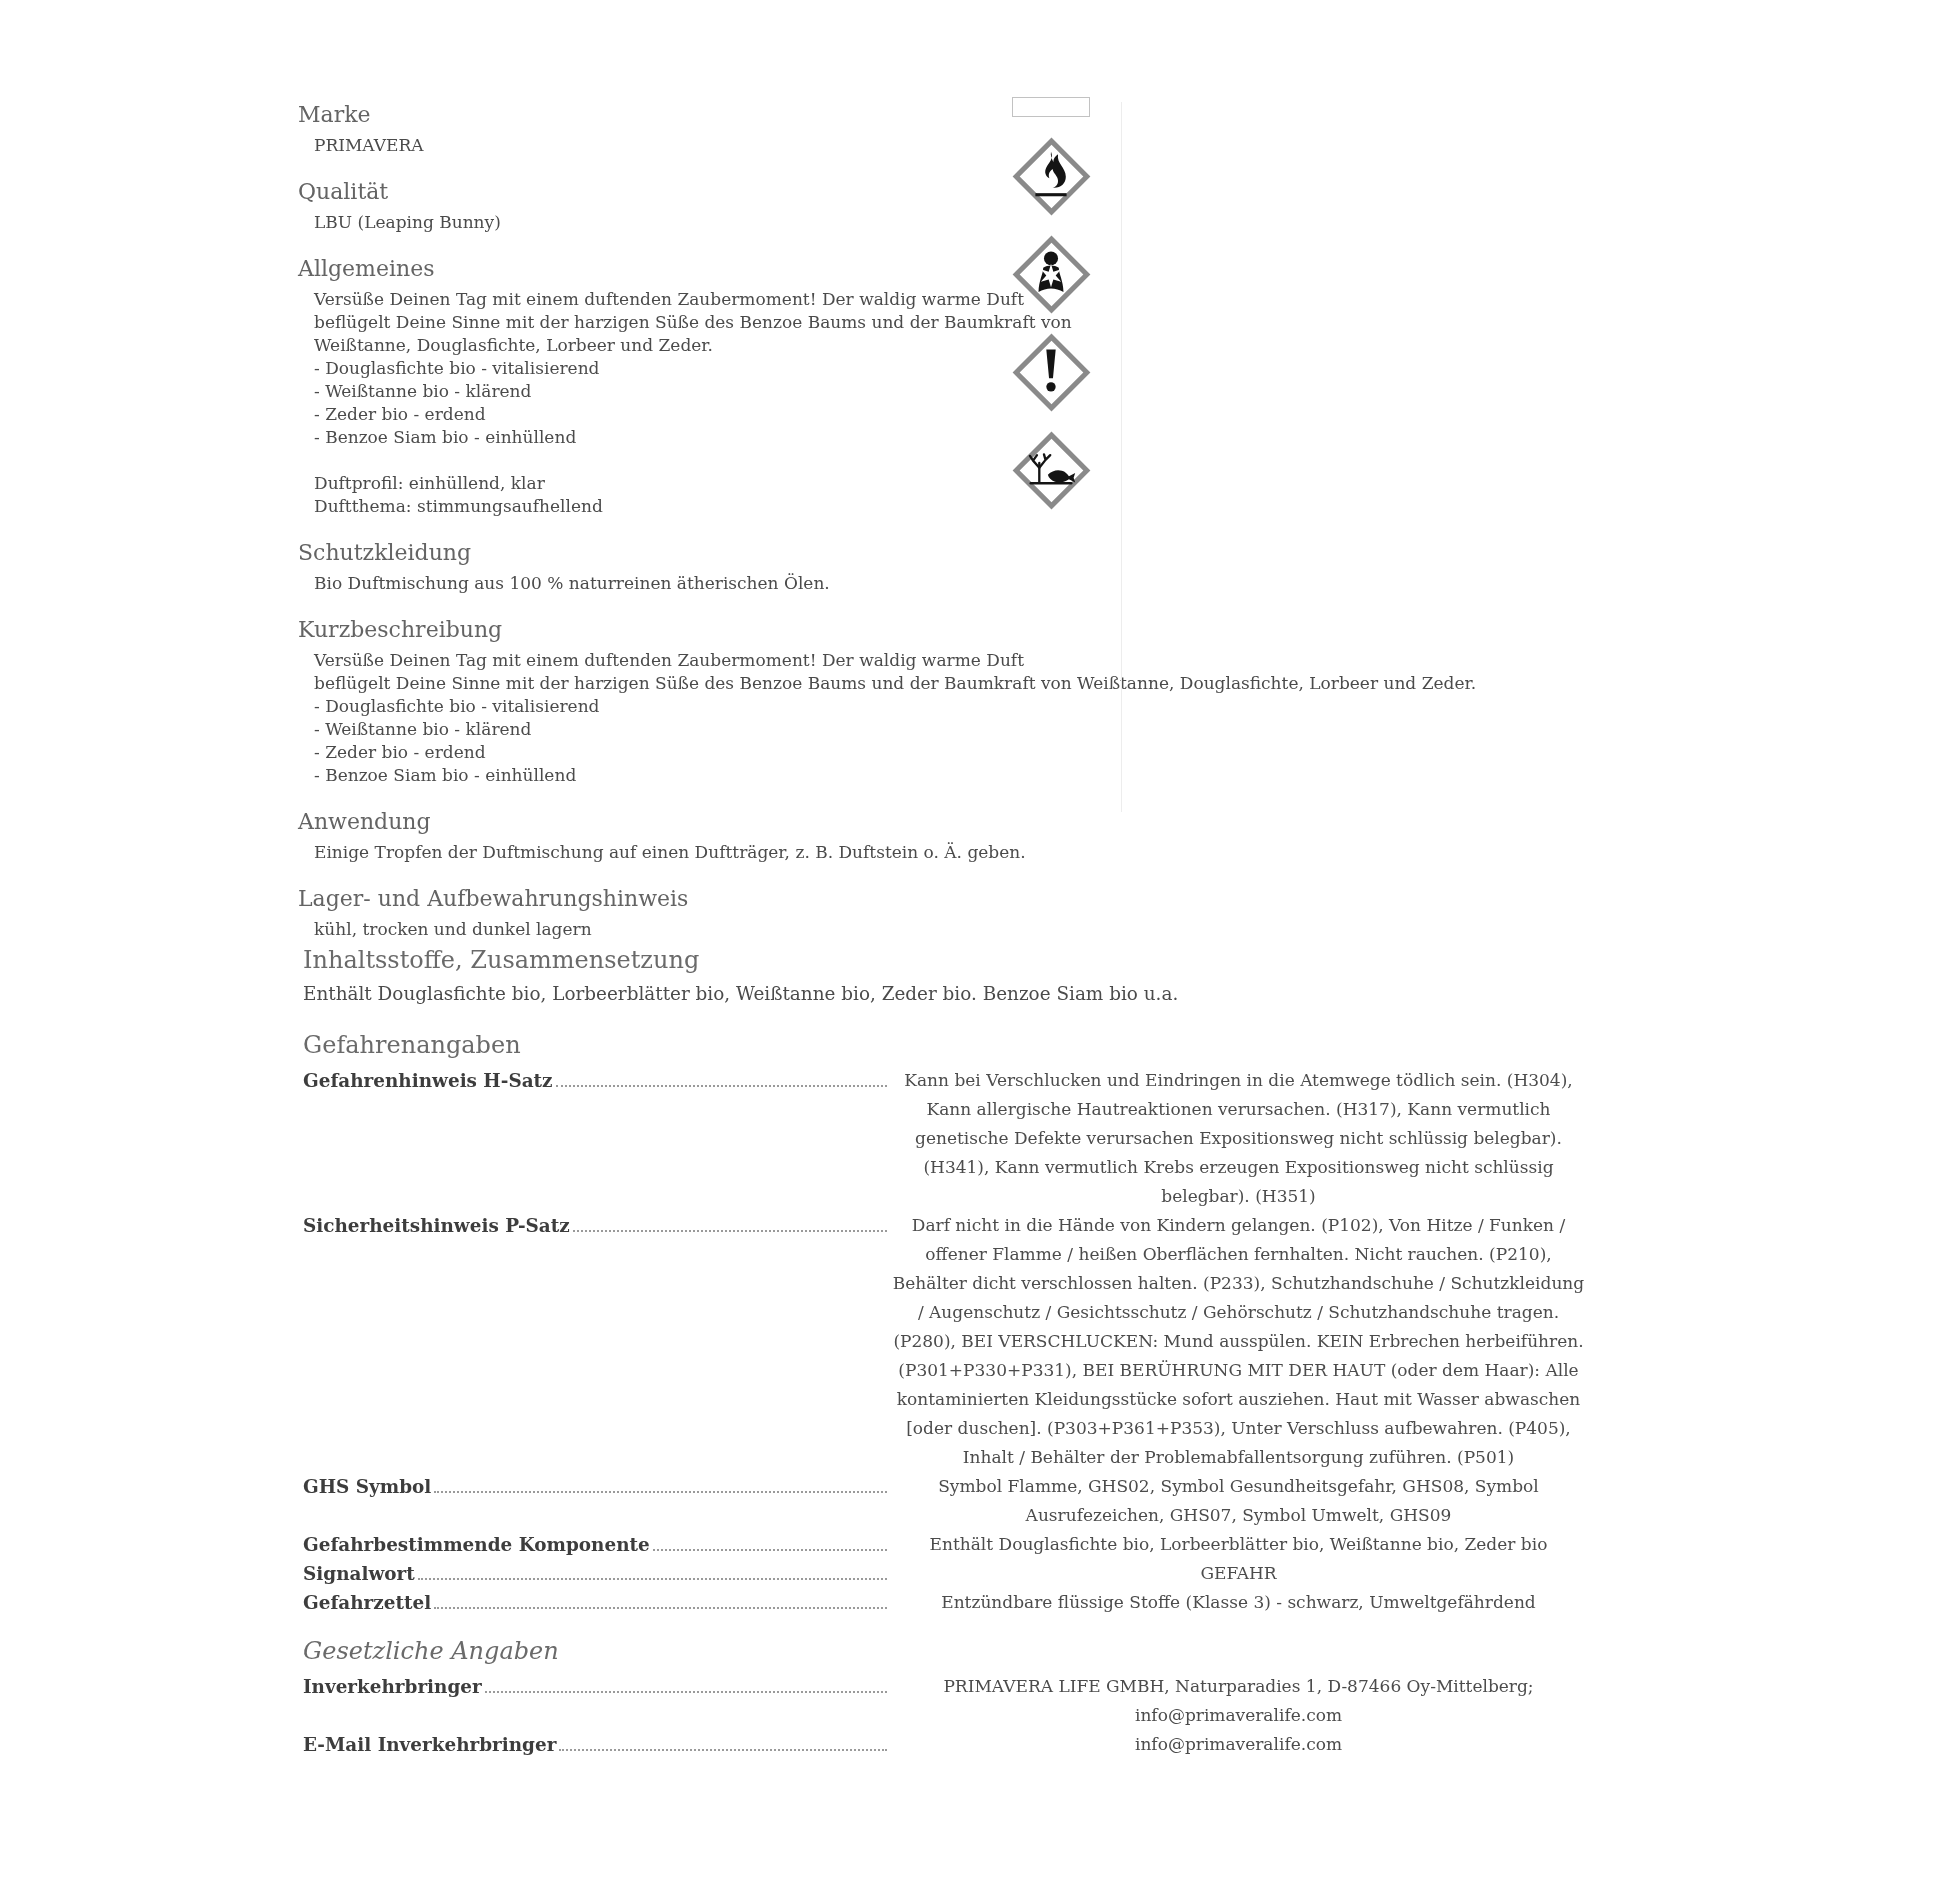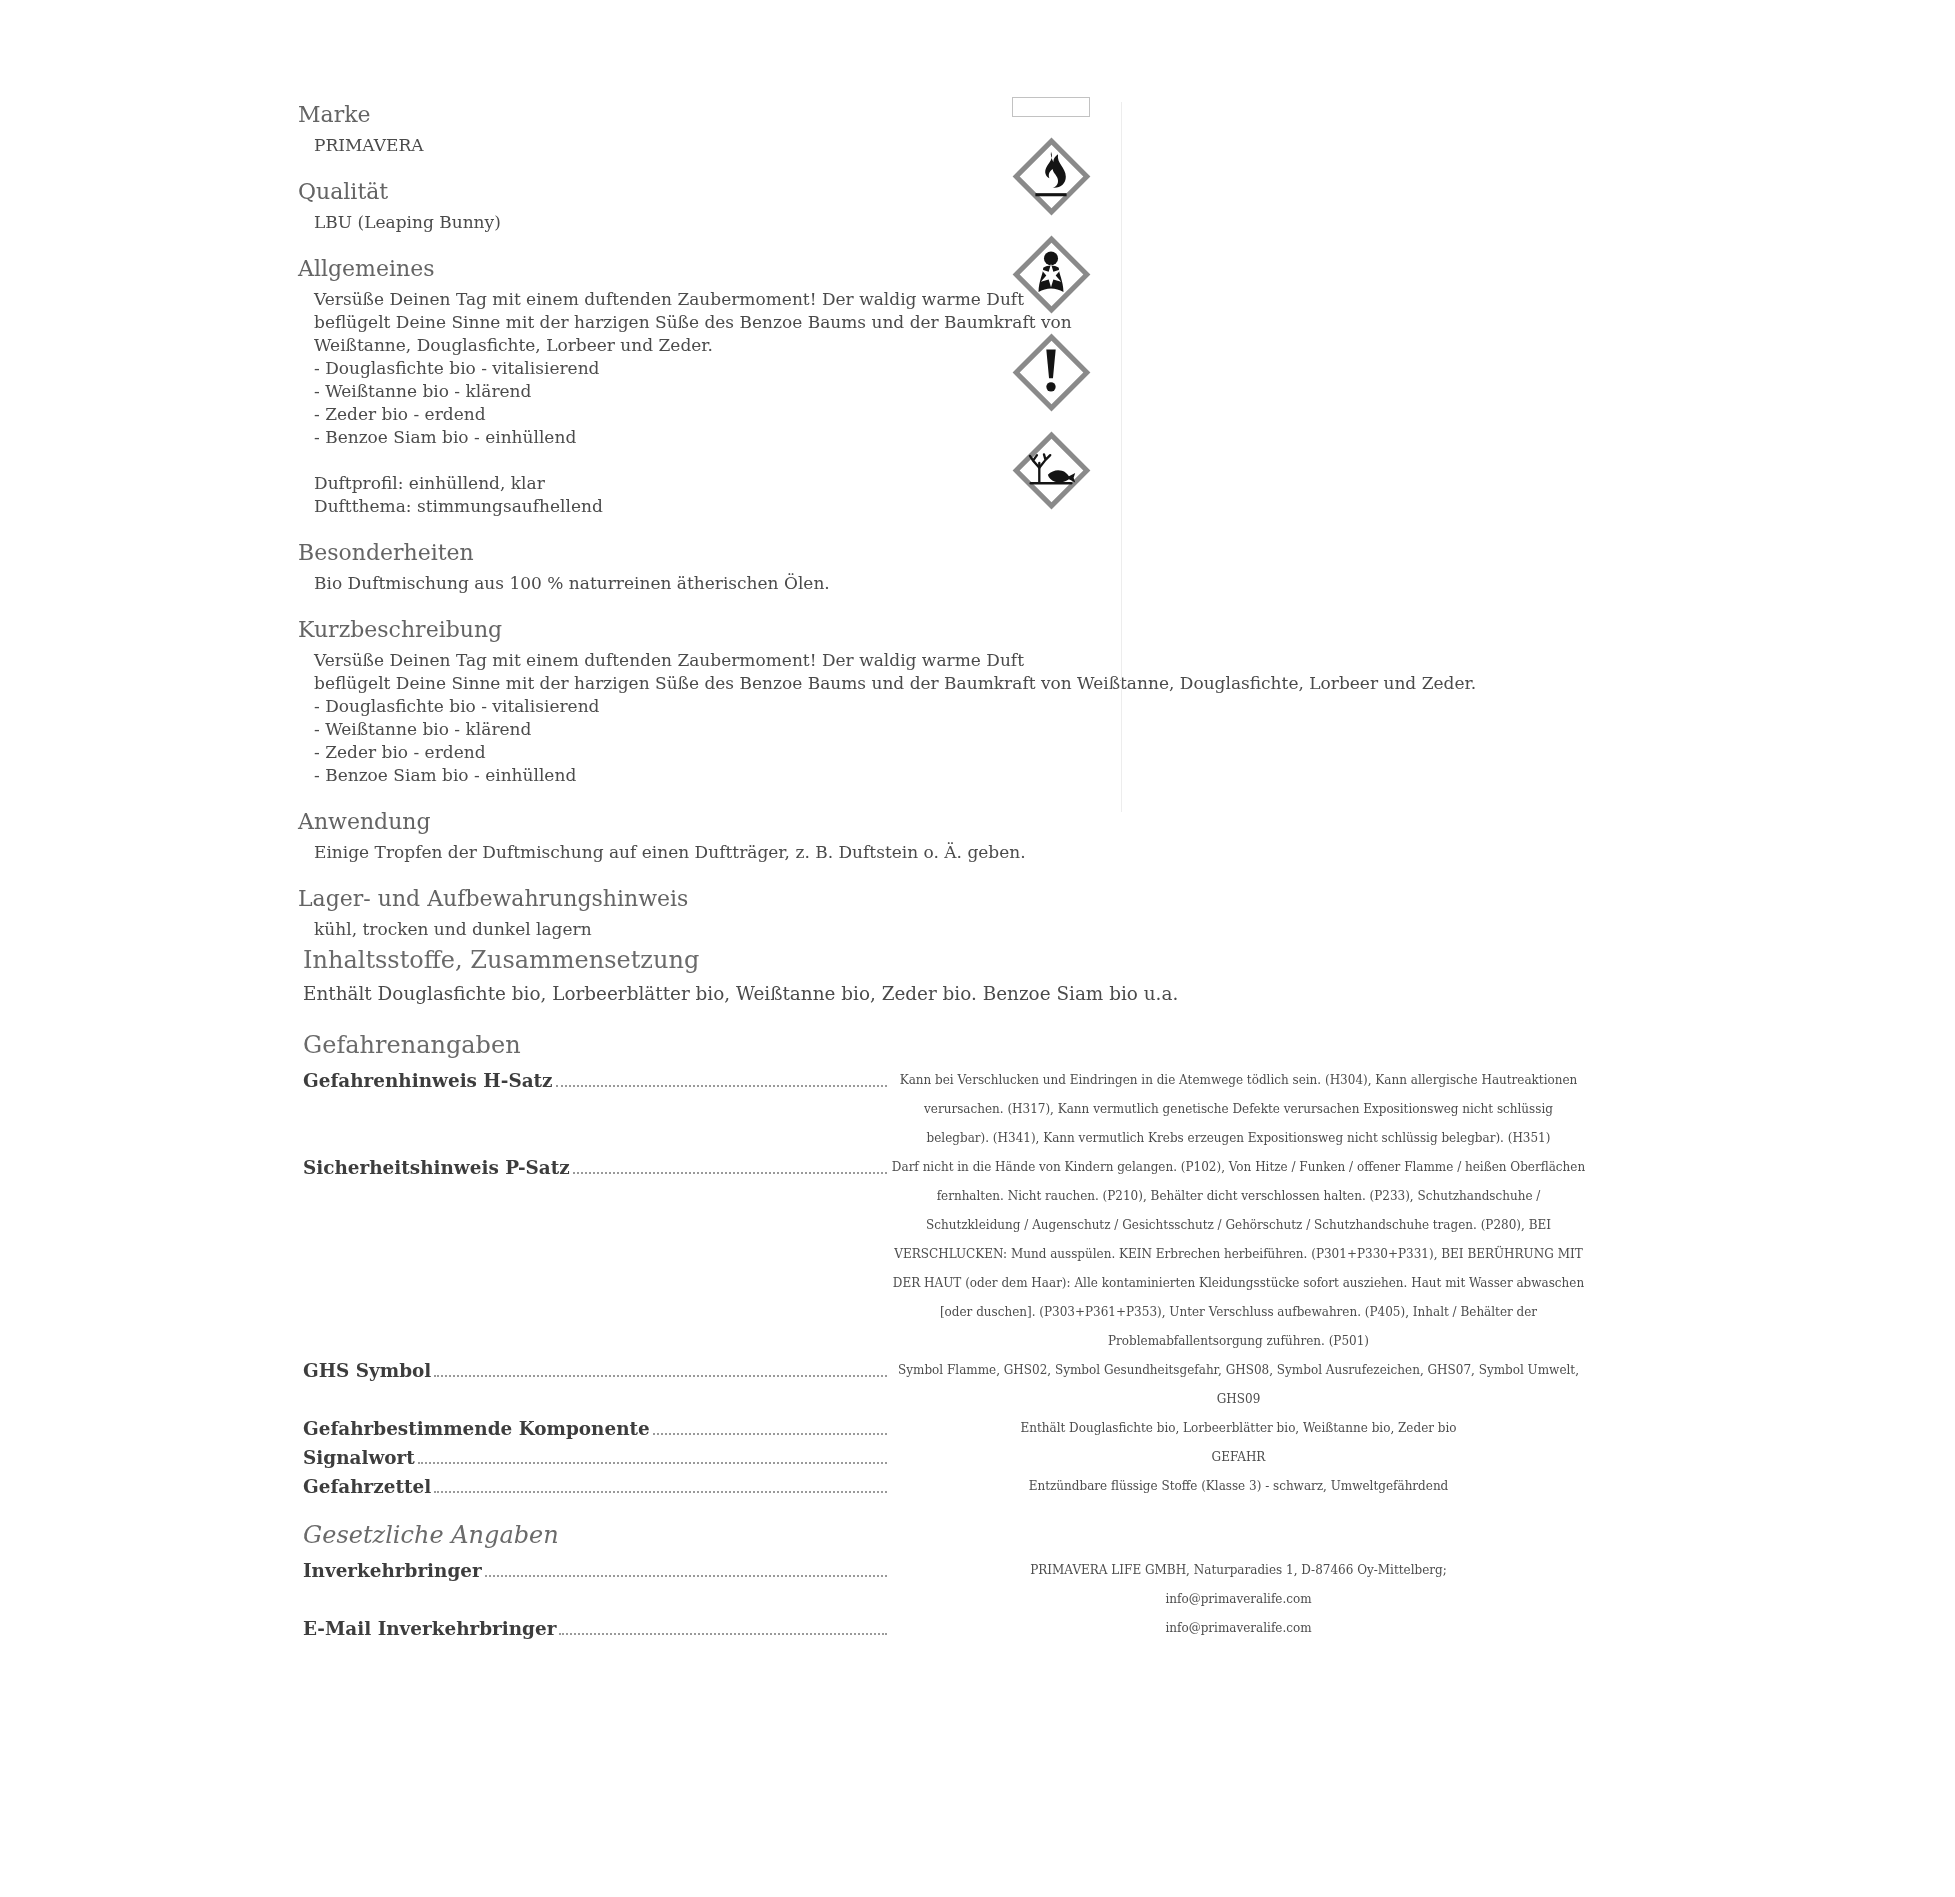--- a/index.html
+++ b/index.html
@@ -47,21 +47,21 @@
   .def-row { display:flex; align-items:flex-start;text-align:center; }
   .def-label {
     width:588px; flex:none; display:flex; align-items:flex-start;
     font-weight:bold; font-size:18.4px; line-height:29px; color:#3d3d3d;
   }
   .def-label .leader {
     flex:1; height:0; align-self:flex-end;
     border-bottom:2px dotted #9a9a9a; margin:0 4px 8px 3px;
   }
   .def-value {
-    width:695px; flex:none; font-size:12px; line-height:29px; color:#4c4c4c;
+    width:695px; flex:none; font-size:17px; line-height:29px; color:#4c4c4c;
     white-space:pre-line;
   }
 </style>
 </head>
 <body>
 
 <div class="page">
 
   <section class="top-section">
 
@@ -81,21 +81,21 @@
 Weißtanne, Douglasfichte, Lorbeer und Zeder.
 - Douglasfichte bio - vitalisierend
 - Weißtanne bio - klärend
 - Zeder bio - erdend
 - Benzoe Siam bio - einhüllend
 
 Duftprofil: einhüllend, klar
 Duftthema: stimmungsaufhellend</div>
       </div>
       <div class="field">
-        <h2>Besonderheiten</h2>
+        <h2>Schutzkleidung</h2>
         <div class="val">Bio Duftmischung aus 100 % naturreinen ätherischen Ölen.</div>
       </div>
       <div class="field">
         <h2>Kurzbeschreibung</h2>
         <div class="val wide">Versüße Deinen Tag mit einem duftenden Zaubermoment! Der waldig warme Duft
 beflügelt Deine Sinne mit der harzigen Süße des Benzoe Baums und der Baumkraft von Weißtanne, Douglasfichte, Lorbeer und Zeder.
 - Douglasfichte bio - vitalisierend
 - Weißtanne bio - klärend
 - Zeder bio - erdend
 - Benzoe Siam bio - einhüllend</div>

